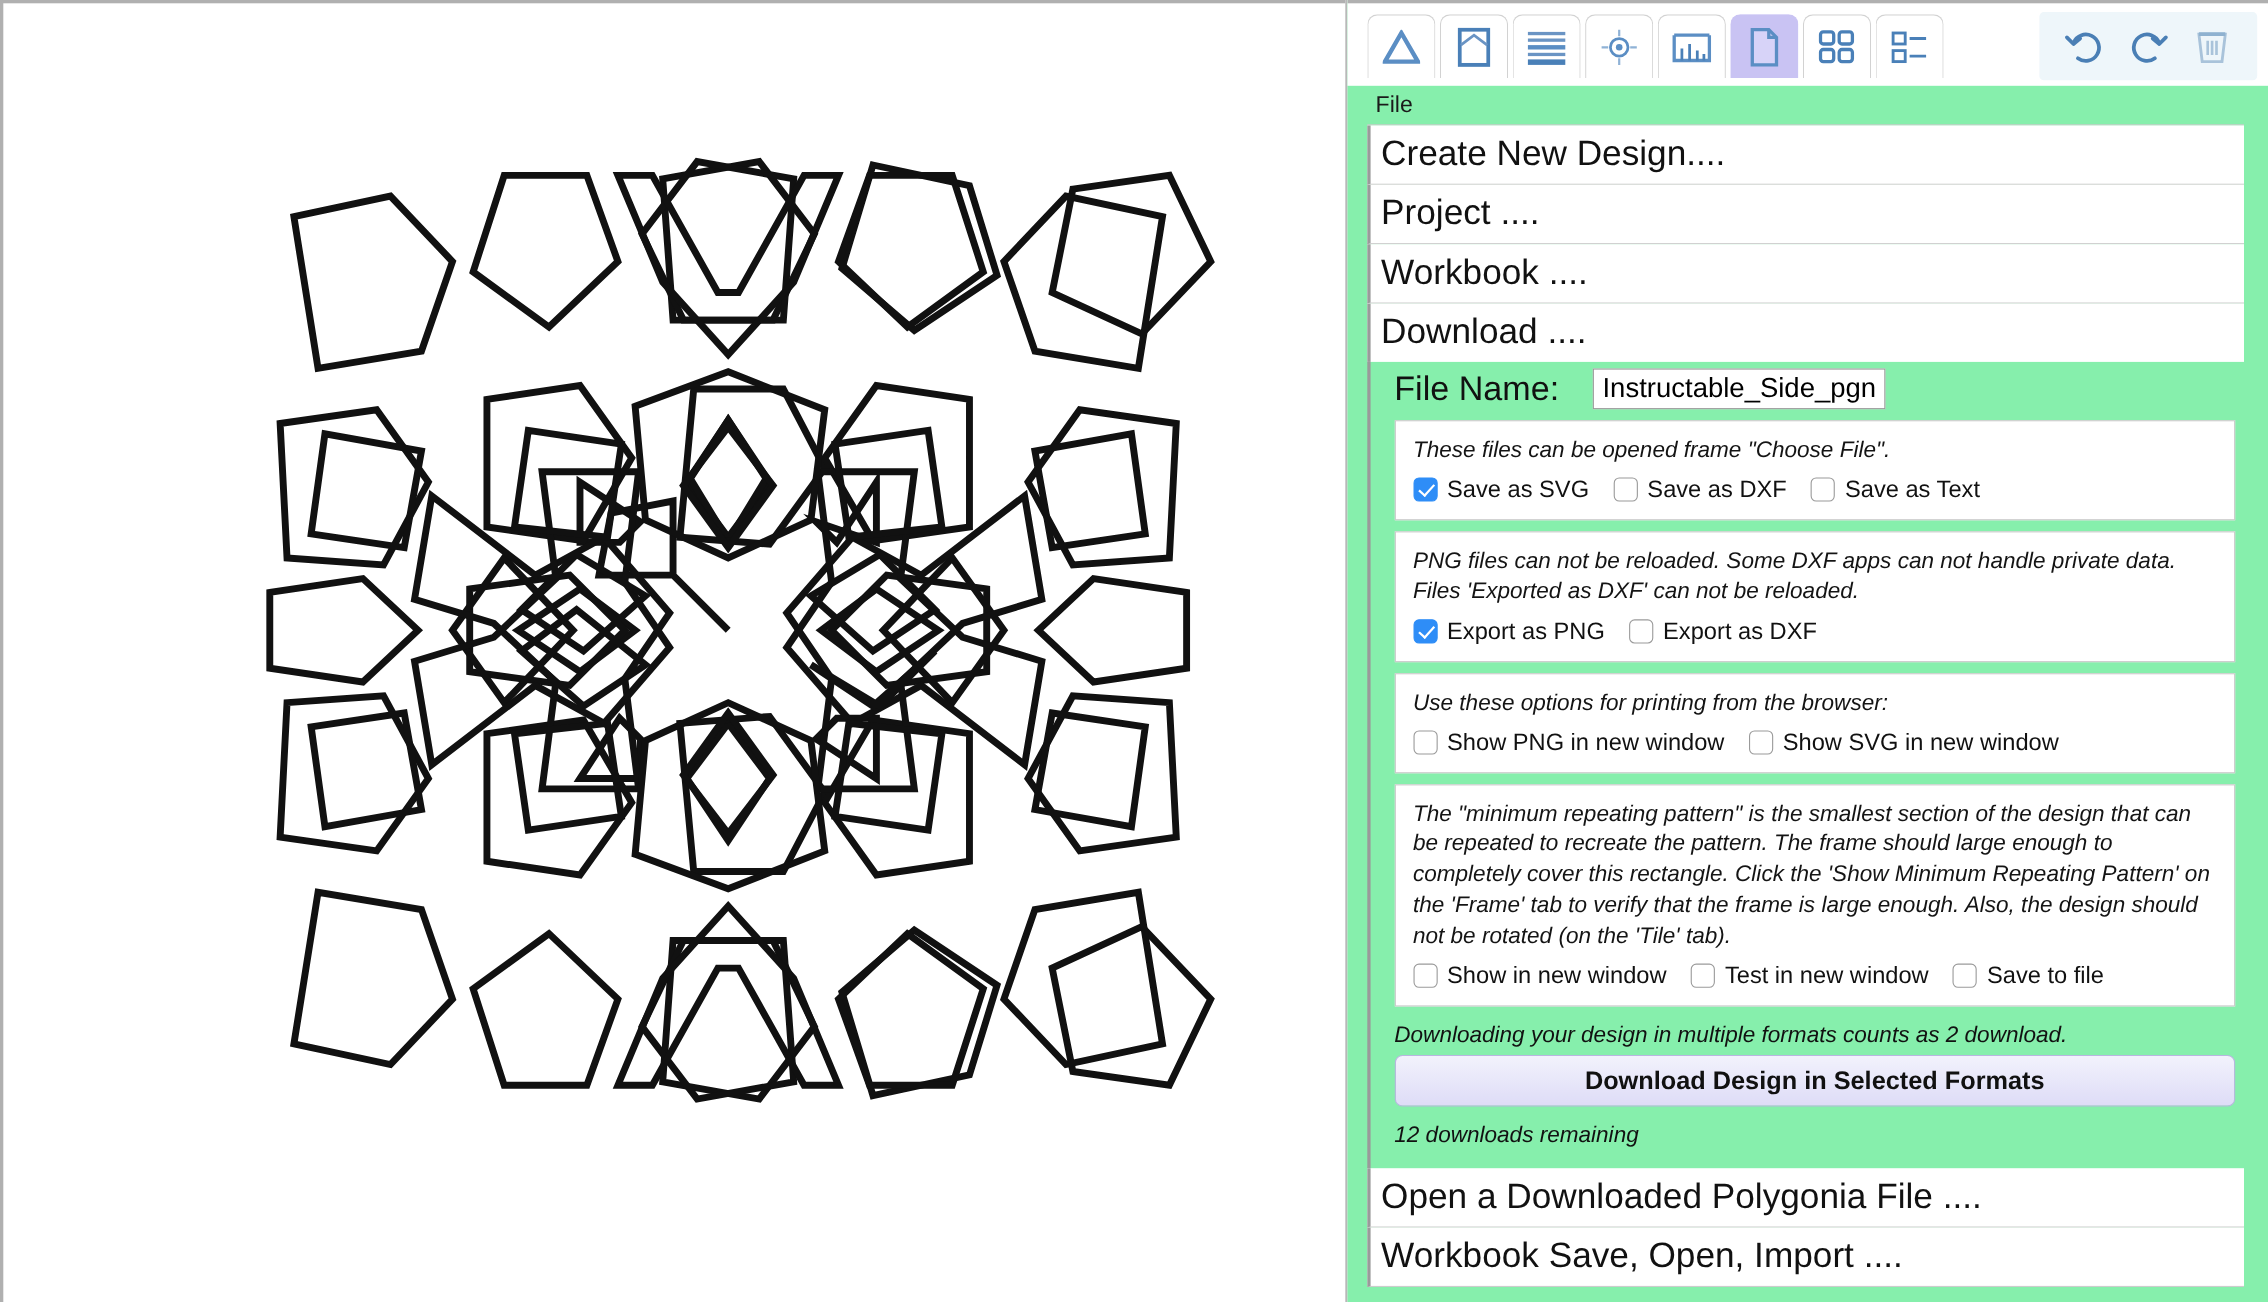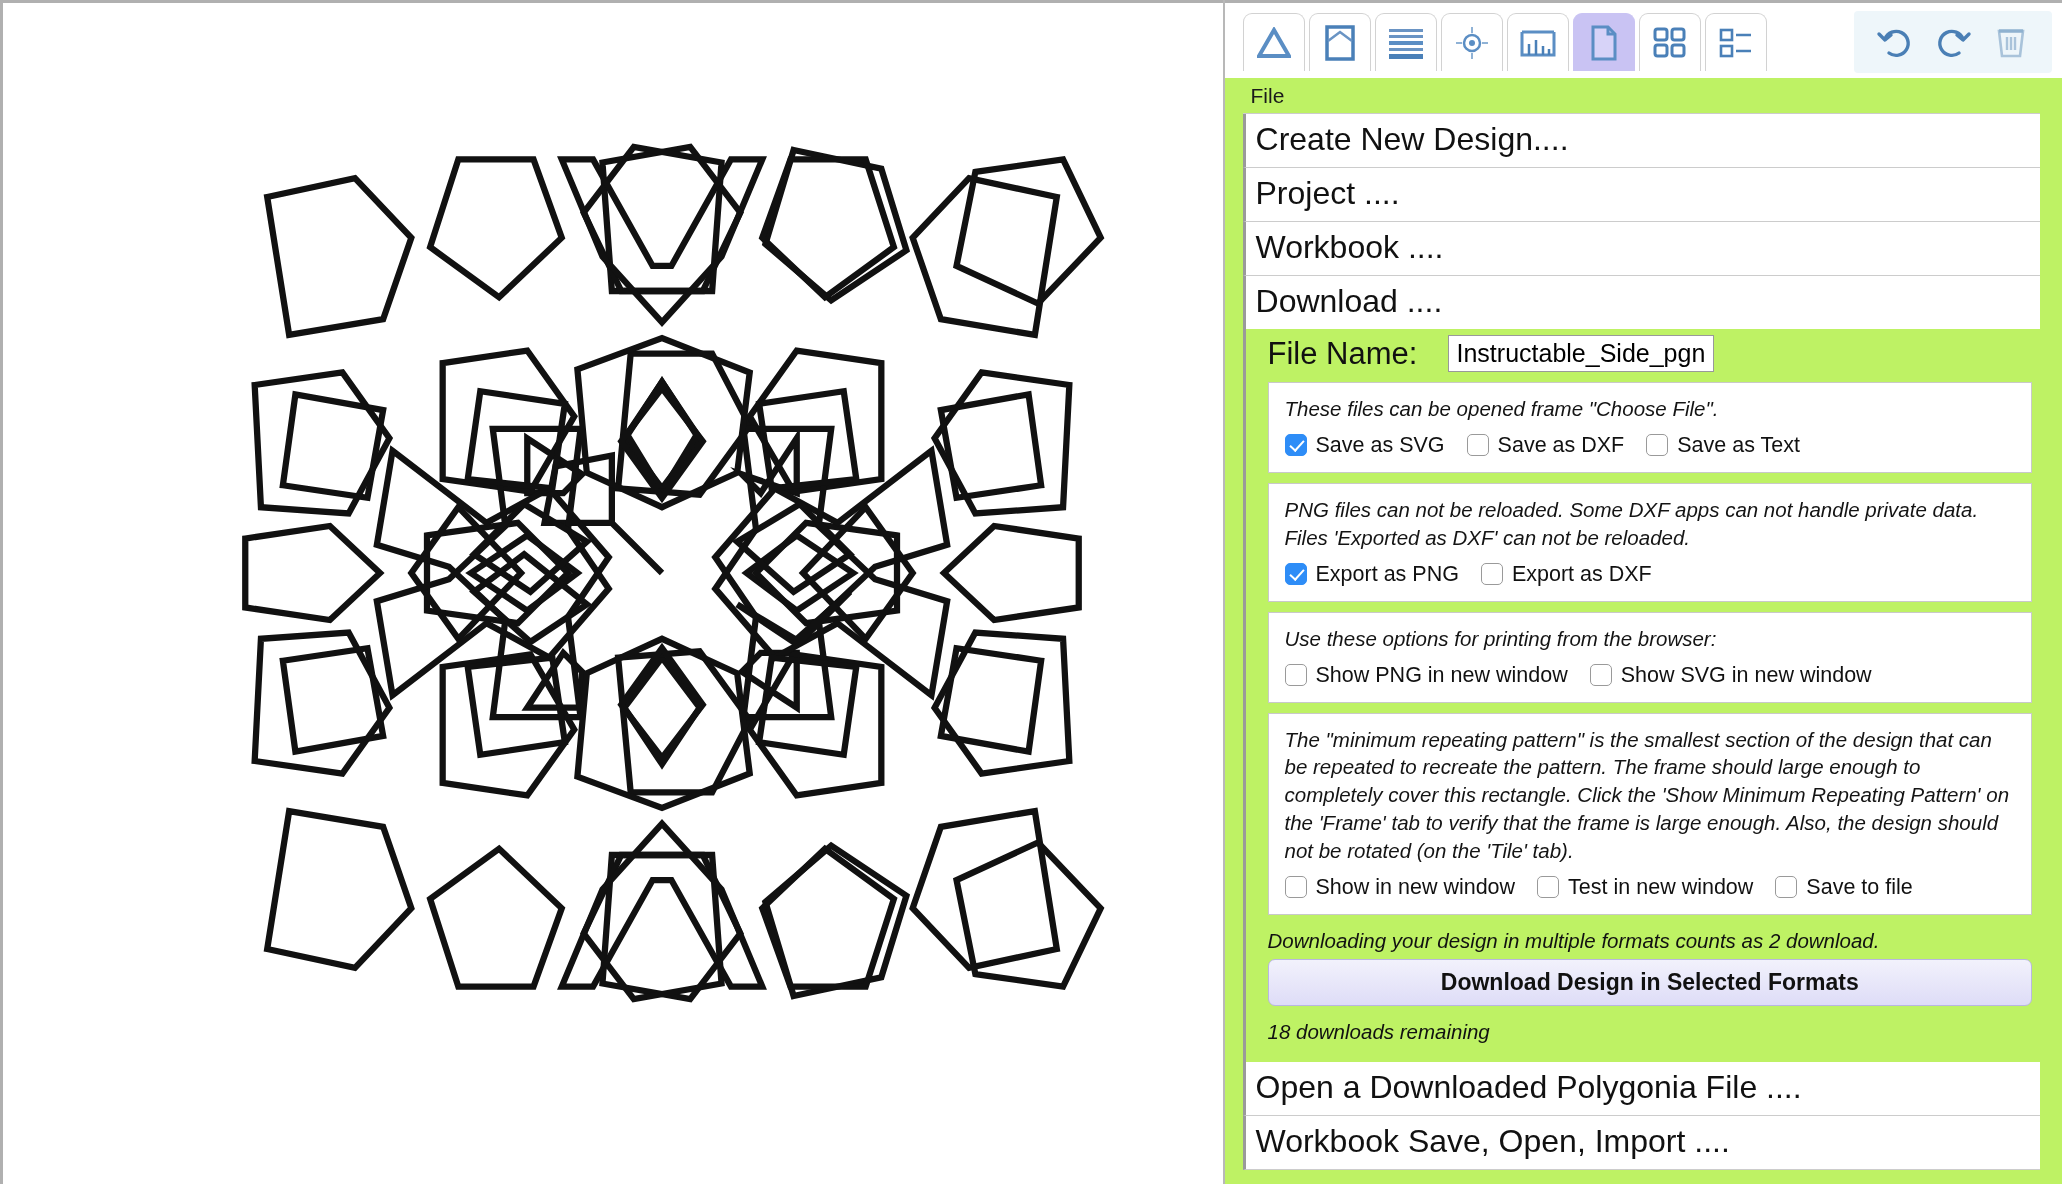--- a/index.html
+++ b/index.html
@@ -41,21 +41,21 @@
     left: 192px; top: 103px;
     width: 940px; height: 940px;
     display: block;
   }
 
   
   #right-pane {
     position: relative;
     width: 870px;
     height: 1184px;
-    background: #bef264;
+    background: #86efac;
   }
 
   
   #toolbar {
     position: relative;
     height: 78px;
     border-top: 3px solid #b0b0b0;
     background: #ffffff;
     display: flex;
     align-items: flex-start;
@@ -558,21 +558,21 @@
               <span class="cb"></span>
               <span class="cb-label">Save to file</span>
             </label>
           </div>
         </div>
 
         <div class="dl-note">Downloading your design in multiple formats counts as 2 download.</div>
 
         <button class="dl-button">Download Design in Selected Formats</button>
 
-        <div class="dl-remaining">18 downloads remaining</div>
+        <div class="dl-remaining">12 downloads remaining</div>
       </div>
 
       <div class="menu-row">Open a Downloaded Polygonia File ....</div>
 
       <div class="menu-row">Workbook Save, Open, Import ....</div>
 
       <div id="bottom-bar">
         <button class="btm-btn">Zoom Full Frame</button>
         <button class="btm-btn">Zoom 100%</button>
         <button class="btm-btn">Help</button>

